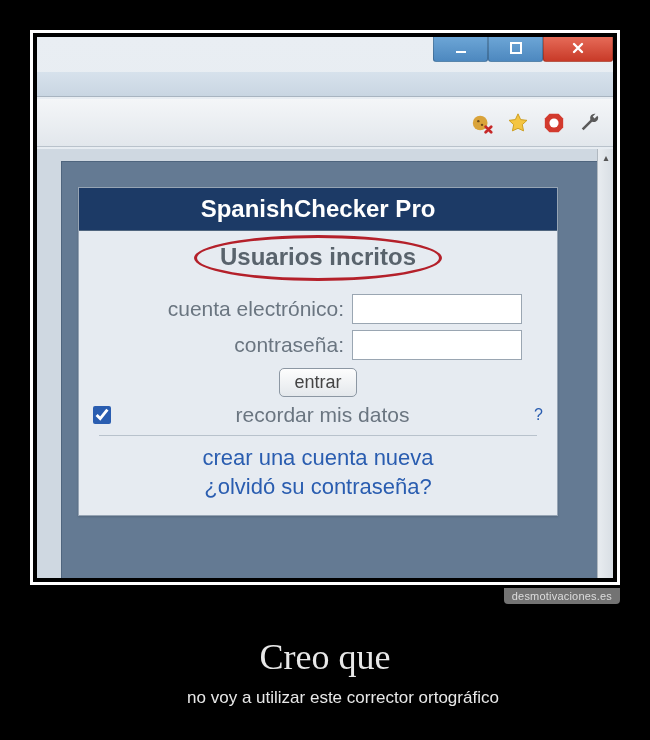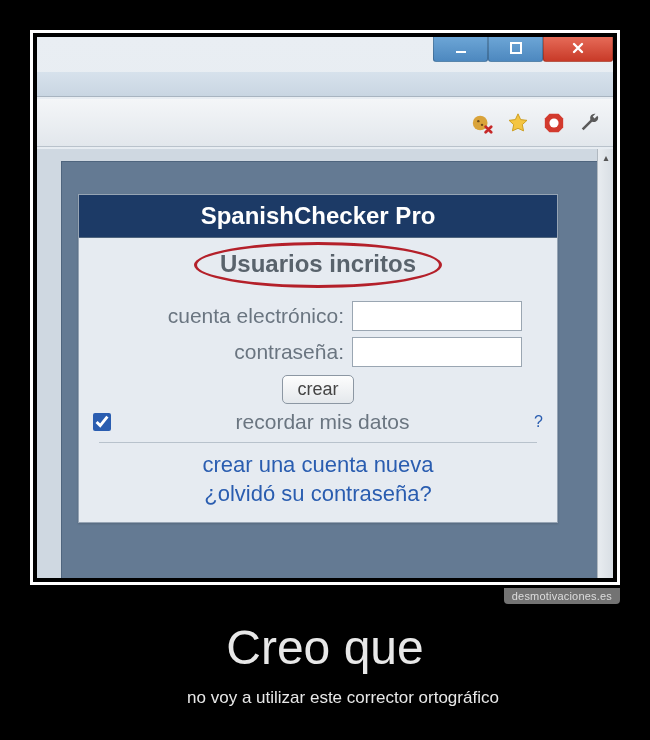--- a/index.html
+++ b/index.html
@@ -104,21 +104,21 @@
     font-size:10px;color:#555;
   }
   .page-inner {
     position: absolute;
     left: 24px;
     top: 12px;
     right: -6px;
     bottom: -6px;
     background: #647a93;
     border: 1px solid #4f657e;
-    padding: 32px 16px;
+    padding: 25px 16px;
   }
   .login-box {
     width: 480px;
     border: 1px solid #96a4b4;
     background: #e6ebf1;
     box-shadow: 0 1px 2px rgba(0,0,0,.15);
   }
   .login-header {
     background: #1c3a66;
     color: #fff;
@@ -220,24 +220,24 @@
     font-size: 11px;
     padding: 2px 8px;
     border-radius: 0 0 4px 4px;
     letter-spacing: .2px;
   }
   
   .caption-title {
     color: #e8e8e8;
     position: absolute;
     left: 0; right: 0;
-    top: 620px;
-    text-align: center;
-    font-family: Liberation Sans, sans-serif;
-    font-size: 48px;
+    top: 636px;
+    text-align: center;
+    font-family: Liberation Serif, serif;
+    font-size: 36px;
     font-weight: 400;
   }
   .caption-sub {
     color: #e8e8e8;
     position: absolute;
     left: 0; right: 0;
     top: 688px;
     text-align: center;
     font-size: 17px;
     padding-left: 36px;
@@ -313,21 +313,21 @@
                 <label>cuenta electrónico:</label>
                 <input type="text" style="">
               </div>
 
               <div class="form-row">
                 <label>contraseña:</label>
                 <input type="password" style="">
               </div>
 
               <div class="btn-row">
-                <button class="enter-btn">crear</button>
+                <button class="enter-btn">entrar</button>
               </div>
 
               <div class="remember-row">
                 <input type="checkbox" checked="" style="">
                 <span>recordar mis datos</span>
                 <span class="help-q">?</span>
               </div>
 
               <hr class="divider">
 

